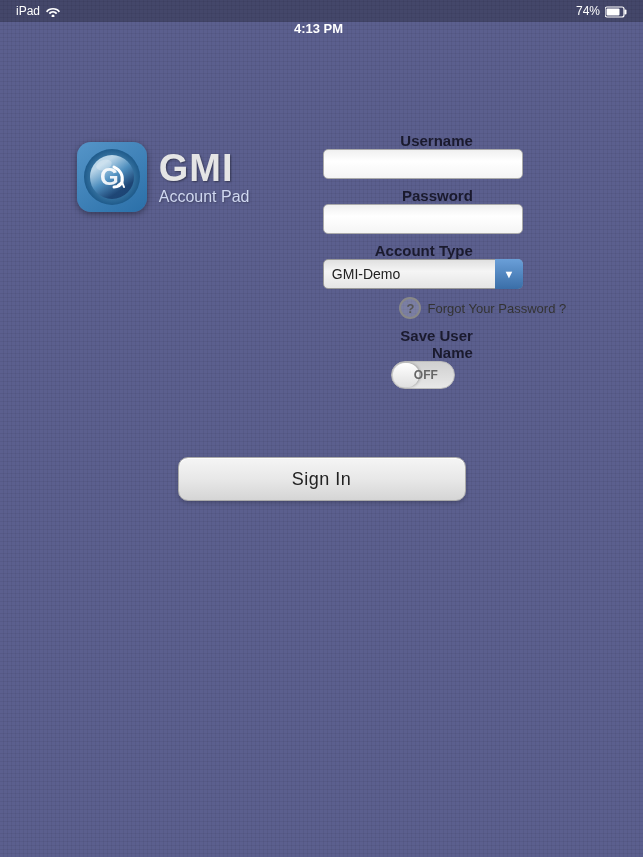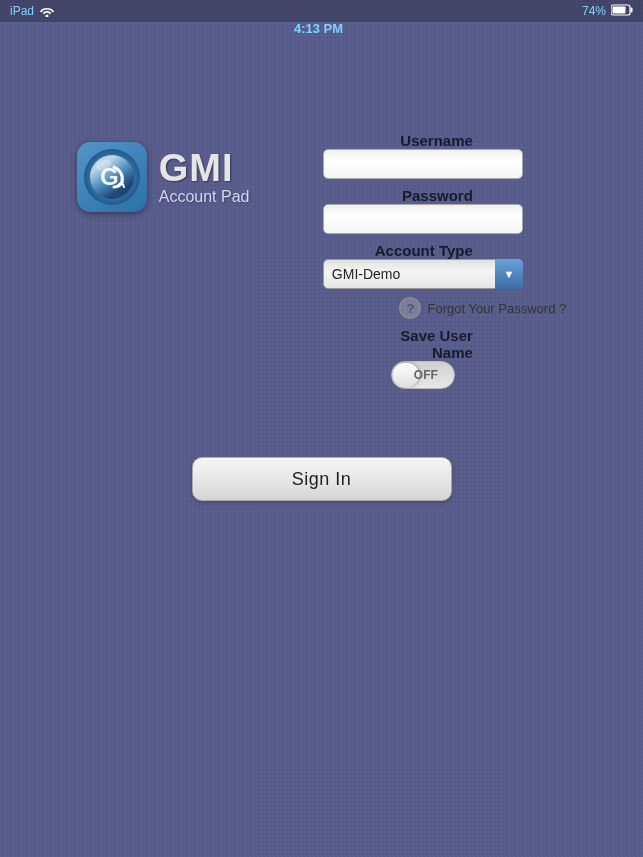--- a/index.html
+++ b/index.html
@@ -31,41 +31,41 @@
     .status-bar {
       position: absolute;
       top: 0;
       left: 0;
       right: 0;
       height: 22px;
       background: rgba(0,0,0,0.25);
       display: flex;
       align-items: center;
       justify-content: space-between;
-      padding: 0 10px;
+      padding: 0 16px;
       font-size: 12px;
-      color: #7dd3fc;
+      color: #ffffff;
       font-weight: 500;
     }
 
     .status-left {
       display: flex;
       align-items: center;
       gap: 5px;
     }
 
     .status-center {
       font-size: 13px;
       font-weight: 600;
       margin-top: 35px;
     }
 
     .status-right {
       display: flex;
-      align-items: flex-start;
+      align-items: flex-end;
       gap: 5px;
       font-size: 12px;
     }
 
     
     .main-content {
       position: absolute;
       top: 22px;
       left: 0;
       right: 0;
@@ -273,21 +273,21 @@
 
     
     .signin-area {
       margin-top: 60px;
       display: flex;
       justify-content: center;
       width: 100%;
     }
 
     .signin-button {
-      width: 260px;
+      width: 288px;
       height: 44px;
       border-radius: 10px;
       border: 1px solid #aaa;
       background: linear-gradient(180deg, #f5f5f5 0%, #e8e8e8 50%, #d5d5d5 100%);
       font-size: 18px;
       font-weight: 500;
       color: #222;
       cursor: pointer;
       box-shadow: 0 2px 4px rgba(0,0,0,0.2), inset 0 1px 0 rgba(255,255,255,0.8);
       letter-spacing: 0.5px;

